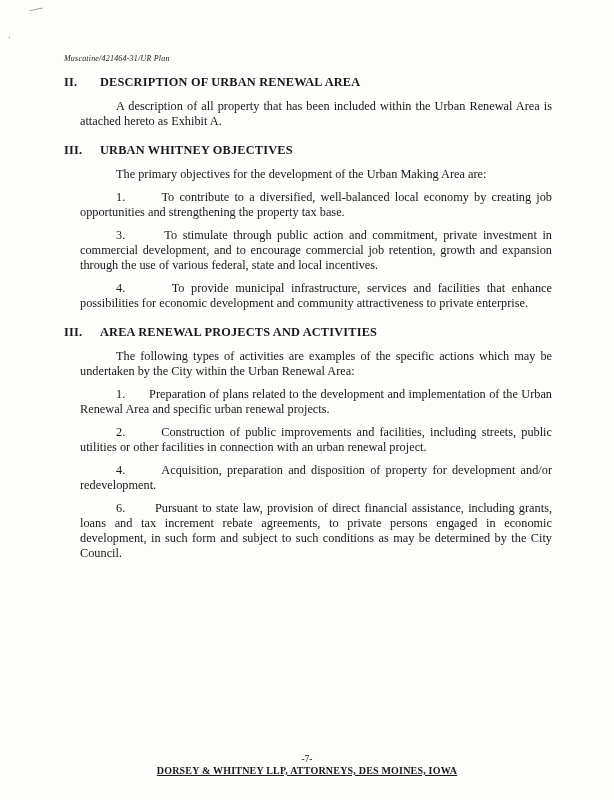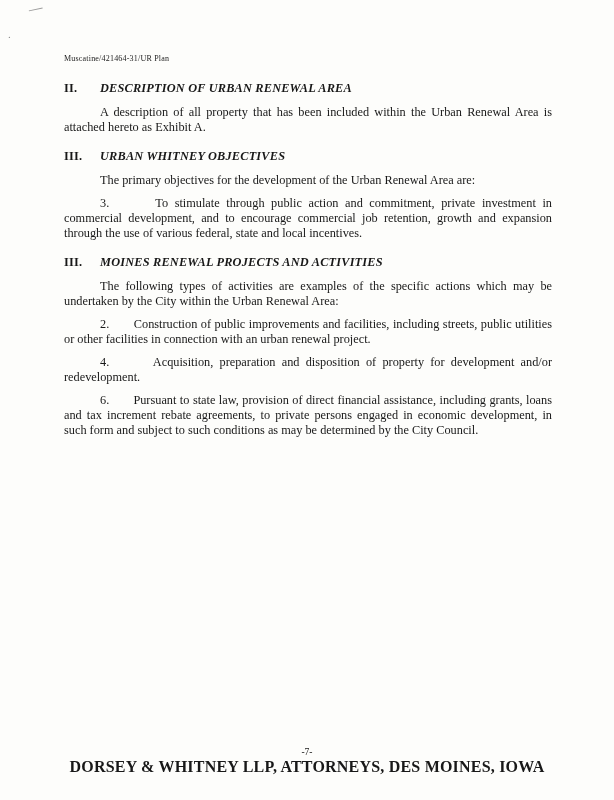--- a/index.html
+++ b/index.html
@@ -32,63 +32,64 @@
   }
   .scan-mark-2 {
     top: 28px;
     left: 8px;
     font-size: 11px;
   }
   .file-ref {
     font-size: 8px;
     letter-spacing: 0.2px;
     color: #222;
+    font-style: italic;
   }
   .doc-body {
     font-size: 12.3px;
     line-height: 15px;
   }
   .heading {
     display: flex;
     font-weight: bold;
     margin: 14px 0 9px 0;
     letter-spacing: 0.2px;
   }
   .heading .hnum {
     width: 36px;
     flex: 0 0 36px;
   }
   .heading .htitle {
     flex: 1;
-    font-style: italic;
   }
   .heading.first {
-    margin-top: 18px;
+    margin-top: 12px;
     align-items: center;
   }
   p.para {
-    margin: 0 0 8px 0;
+    margin: 0 0 8px 16px;
     text-indent: 36px;
     text-align: justify;
   }
   .footer {
     position: absolute;
     left: 0;
     bottom: 24px;
     width: 100%;
     text-align: center;
   }
   .page-num {
     font-size: 9.5px;
     margin-bottom: 1px;
   }
   .firm {
-    font-size: 16px;
+    font-size: 10px;
     font-weight: bold;
     letter-spacing: 0.2px;
+    text-decoration: underline;
   }
 </style>
 </head>
 <body>
 
 <div class="page">
 
   <div class="scan-mark scan-mark-1"></div>
   <div class="scan-mark scan-mark-2">.</div>
 
@@ -99,28 +100,31 @@
     <div class="heading first">
       <span class="hnum">II.</span>
       <span class="htitle">DESCRIPTION OF URBAN RENEWAL AREA</span>
     </div>
     <p class="para">A description of all property that has been included within the Urban Renewal Area is attached hereto as Exhibit A.</p>
 
     <div class="heading">
       <span class="hnum">III.</span>
       <span class="htitle">URBAN WHITNEY OBJECTIVES</span>
     </div>
-    <p class="para">The primary objectives for the development of the Urban Renewal Area are:</p>
+    <p class="para">The primary objectives for the development of the Urban Making Area are:</p>
+    <p class="para">1.&nbsp;&nbsp;&nbsp;&nbsp;&nbsp;&nbsp;&nbsp;To contribute to a diversified, well-balanced local economy by creating job opportunities and strengthening the property tax base.</p>
     <p class="para">3.&nbsp;&nbsp;&nbsp;&nbsp;&nbsp;&nbsp;&nbsp;To stimulate through public action and commitment, private investment in commercial development, and to encourage commercial job retention, growth and expansion through the use of various federal, state and local incentives.</p>
+    <p class="para">4.&nbsp;&nbsp;&nbsp;&nbsp;&nbsp;&nbsp;&nbsp;To provide municipal infrastructure, services and facilities that enhance possibilities for economic development and community attractiveness to private enterprise.</p>
 
     <div class="heading">
       <span class="hnum">III.</span>
-      <span class="htitle">MOINES RENEWAL PROJECTS AND ACTIVITIES</span>
+      <span class="htitle">AREA RENEWAL PROJECTS AND ACTIVITIES</span>
     </div>
     <p class="para">The following types of activities are examples of the specific actions which may be undertaken by the City within the Urban Renewal Area:</p>
+    <p class="para">1.&nbsp;&nbsp;&nbsp;&nbsp;&nbsp;&nbsp;&nbsp;Preparation of plans related to the development and implementation of the Urban Renewal Area and specific urban renewal projects.</p>
     <p class="para">2.&nbsp;&nbsp;&nbsp;&nbsp;&nbsp;&nbsp;&nbsp;Construction of public improvements and facilities, including streets, public utilities or other facilities in connection with an urban renewal project.</p>
     <p class="para">4.&nbsp;&nbsp;&nbsp;&nbsp;&nbsp;&nbsp;&nbsp;Acquisition, preparation and disposition of property for development and/or redevelopment.</p>
     <p class="para">6.&nbsp;&nbsp;&nbsp;&nbsp;&nbsp;&nbsp;&nbsp;Pursuant to state law, provision of direct financial assistance, including grants, loans and tax increment rebate agreements, to private persons engaged in economic development, in such form and subject to such conditions as may be determined by the City Council.</p>
 
   </div>
 
   <div class="footer">
     <div class="page-num">-7-</div>
     <div class="firm">DORSEY &amp; WHITNEY LLP, ATTORNEYS, DES MOINES, IOWA</div>
   </div>

